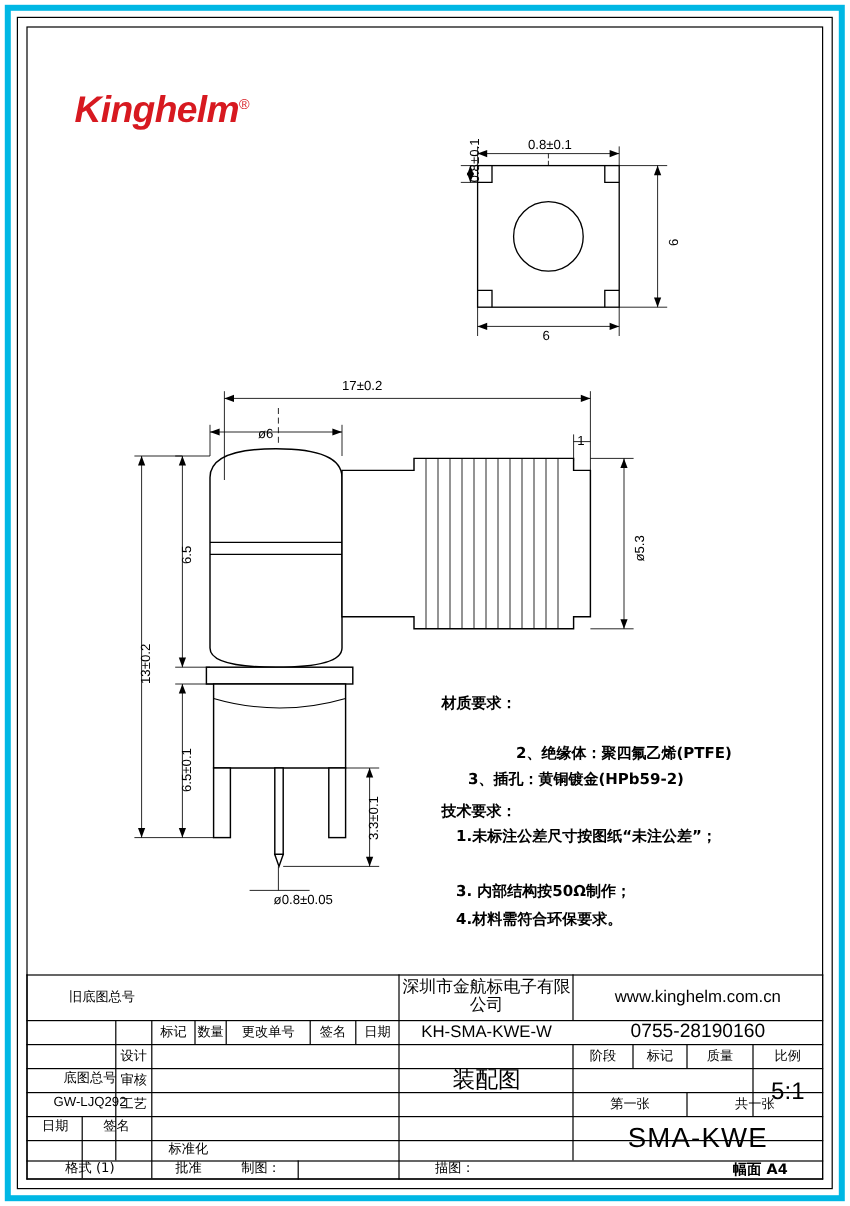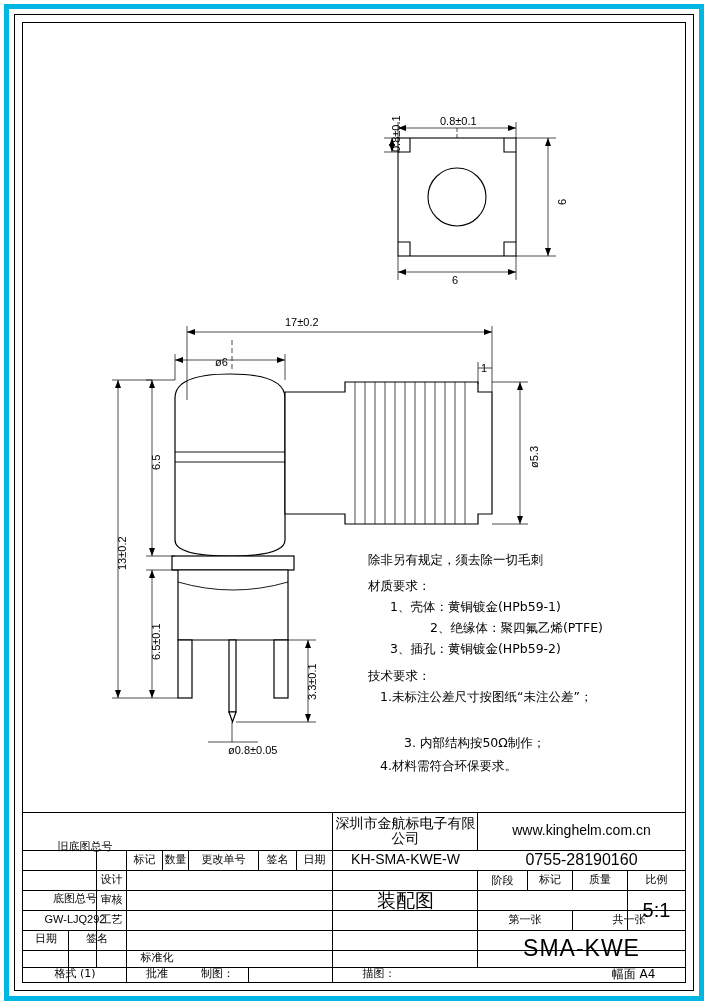--- a/index.html
+++ b/index.html
@@ -47,21 +47,21 @@
   .lbl{position:absolute;font-size:11px;color:#000;white-space:nowrap;}
   .lbl-v{position:absolute;font-size:11px;color:#000;white-space:nowrap;
          transform-origin:0 0;transform:rotate(-90deg);}
   svg{position:absolute;left:0;top:0;overflow:visible;}
 
   
   .note{
     position:absolute;font-size:12.5px;color:#000;white-space:nowrap;
     font-family:"DejaVu Sans", sans-serif;
   }
-  .note-b{font-weight:normal;text-align:right;}
+  .note-b{font-weight:bold;text-align:right;}
 
   
   .tb{
     position:absolute;left:22px;top:812px;width:664px;height:171px;
     font-size:11px;color:#000;
   }
   .tb .cell{
     position:absolute;box-sizing:border-box;
     display:flex;align-items:center;justify-content:center;
     border:0;
@@ -76,20 +76,23 @@
 </style>
 </head>
 <body>
 
 <div class="page">
 
   <div class="frame-outer"></div>
   <div class="frame-inner"></div>
   <div class="frame-inner2"></div>
 
+  <div class="logo">
+    <span>Kinghelm</span><span class="reg">®</span>
+  </div>
 
   <svg width="708" height="1005">
     <g stroke="#000" fill="none" stroke-width="1.1">
 
       <rect x="398" y="138" width="118" height="118"></rect>
 
       <path d="M398,152 L410,152 L410,138"></path>
       <path d="M504,138 L504,152 L516,152"></path>
       <path d="M398,242 L410,242 L410,256"></path>
       <path d="M504,256 L504,242 L516,242"></path>
@@ -229,30 +232,28 @@
   <div class="lbl" style="left:285px;top:316px;">17±0.2</div>
   <div class="lbl" style="left:215px;top:344px;margin-top:12px;">ø6</div>
   <div class="lbl" style="left:481px;top:362px;">1</div>
   <div class="lbl-v" style="left:528px;top:468px;">ø5.3</div>
   <div class="lbl-v" style="left:150px;top:470px;">6.5</div>
   <div class="lbl-v" style="left:116px;top:570px;">13±0.2</div>
   <div class="lbl-v" style="left:150px;top:660px;">6.5±0.1</div>
   <div class="lbl-v" style="left:306px;top:700px;">3.3±0.1</div>
   <div class="lbl" style="left:228px;top:744px;">ø0.8±0.05</div>
 
-  <div class="note cn" style="left:368px;top:552px;">除非另有规定，须去除一切毛刺</div>
 
   <div class="note cn note-b" style="left:368px;top:578px;">材质要求：</div>
-  <div class="note cn note-b" style="left:390px;top:599px;">1、壳体：黄铜镀金(HPb59-1)</div>
   <div class="note cn note-b" style="left:390px;top:620px;margin-left:40px;">2、绝缘体：聚四氟乙烯(PTFE)</div>
   <div class="note cn note-b" style="left:390px;top:641px;">3、插孔：黄铜镀金(HPb59-2)</div>
 
   <div class="note cn note-b" style="left:368px;top:668px;">技术要求：</div>
   <div class="note cn note-b" style="left:380px;top:689px;">1.未标注公差尺寸按图纸“未注公差”；</div>
-  <div class="note cn note-b" style="left:380px;top:735px;margin-left:24px;">3. 内部结构按50Ω制作；</div>
+  <div class="note cn note-b" style="left:380px;top:735px;">3. 内部结构按50Ω制作；</div>
   <div class="note cn note-b" style="left:380px;top:758px;">4.材料需符合环保要求。</div>
 
   <div class="tb">
 
     <div class="ln" style="left:0;top:0;width:664px;height:1px;"></div>
     <div class="ln" style="left:0;top:38px;width:664px;height:1px;"></div>
     <div class="ln" style="left:0;top:58px;width:664px;height:1px;"></div>
     <div class="ln" style="left:0;top:78px;width:664px;height:1px;"></div>
     <div class="ln" style="left:0;top:98px;width:664px;height:1px;"></div>
     <div class="ln" style="left:0;top:118px;width:664px;height:1px;"></div>
@@ -272,21 +273,21 @@
     <div class="ln" style="left:226px;top:155px;width:1px;height:16px;"></div>
 
     <div class="ln" style="left:455px;top:58px;width:1px;height:97px;"></div>
     <div class="ln" style="left:455px;top:0;width:1px;height:38px;"></div>
     <div class="ln" style="left:505px;top:58px;width:1px;height:20px;"></div>
     <div class="ln" style="left:550px;top:58px;width:1px;height:20px;"></div>
     <div class="ln" style="left:605px;top:58px;width:1px;height:60px;"></div>
     <div class="ln" style="left:550px;top:98px;width:1px;height:20px;"></div>
     <div class="ln" style="left:663px;top:0;width:1px;height:171px;"></div>
 
-    <div class="cell cn" style="left:2px;top:18px;width:102px;height:34px;padding-left:20px;">旧底图总号</div>
+    <div class="cell cn" style="left:2px;top:2px;width:102px;height:34px;padding-left:20px;">旧底图总号</div>
     <div class="cell cn" style="left:2px;top:78px;width:102px;height:19px;">底图总号</div>
     <div class="cell" style="left:2px;top:98px;width:102px;height:19px;font-size:11px;">GW-LJQ292</div>
     <div class="cell cn" style="left:2px;top:118px;width:44px;height:19px;">日期</div>
     <div class="cell cn" style="left:47px;top:118px;width:56px;height:19px;">签名</div>
     <div class="cell cn" style="left:2px;top:155px;width:102px;height:15px;">格式 (1)</div>
 
     <div class="cell cn" style="left:105px;top:38px;width:35px;height:20px;">标记</div>
     <div class="cell cn" style="left:141px;top:38px;width:25px;height:20px;">数量</div>
     <div class="cell cn" style="left:167px;top:38px;width:69px;height:20px;">更改单号</div>
     <div class="cell cn" style="left:237px;top:38px;width:37px;height:20px;">签名</div>
@@ -302,26 +303,26 @@
     <div class="cell cn" style="left:312px;top:155px;width:90px;height:15px;">描图：</div>
 
     <div class="cell cn" style="left:312px;top:2px;width:143px;height:34px;font-size:14px;">深圳市金航标电子有限公司</div>
     <div class="cell" style="left:456px;top:2px;width:207px;height:34px;font-size:14px;">www.kinghelm.com.cn</div>
 
     <div class="cell" style="left:312px;top:38px;width:143px;height:20px;font-size:14px;">KH-SMA-KWE-W</div>
     <div class="cell" style="left:456px;top:38px;width:207px;height:20px;font-size:16px;">0755-28190160</div>
 
     <div class="cell cnbig" style="left:312px;top:58px;width:143px;height:60px;">装配图</div>
 
-    <div class="cell cn" style="left:456px;top:58px;width:49px;height:20px;font-family:Liberation Serif, serif;">阶段</div>
+    <div class="cell cn" style="left:456px;top:58px;width:49px;height:20px;">阶段</div>
     <div class="cell cn" style="left:506px;top:58px;width:44px;height:20px;">标记</div>
     <div class="cell cn" style="left:551px;top:58px;width:54px;height:20px;">质量</div>
     <div class="cell cn" style="left:606px;top:58px;width:57px;height:20px;">比例</div>
     <div class="cell big" style="left:606px;top:78px;width:57px;height:40px;">5:1</div>
 
     <div class="cell cn" style="left:456px;top:98px;width:94px;height:20px;">第一张</div>
     <div class="cell cn" style="left:551px;top:98px;width:112px;height:20px;">共一张</div>
 
     <div class="cell mono-title" style="left:456px;top:118px;width:207px;height:37px;">SMA-KWE</div>
-    <div class="cell cn" style="left:560px;top:155px;width:103px;height:15px;font-size:12px;font-weight:normal;">幅面 A4</div>
+    <div class="cell cn" style="left:560px;top:155px;width:103px;height:15px;font-size:12px;font-weight:bold;">幅面 A4</div>
   </div>
 
 </div>
 
 </body></html>

